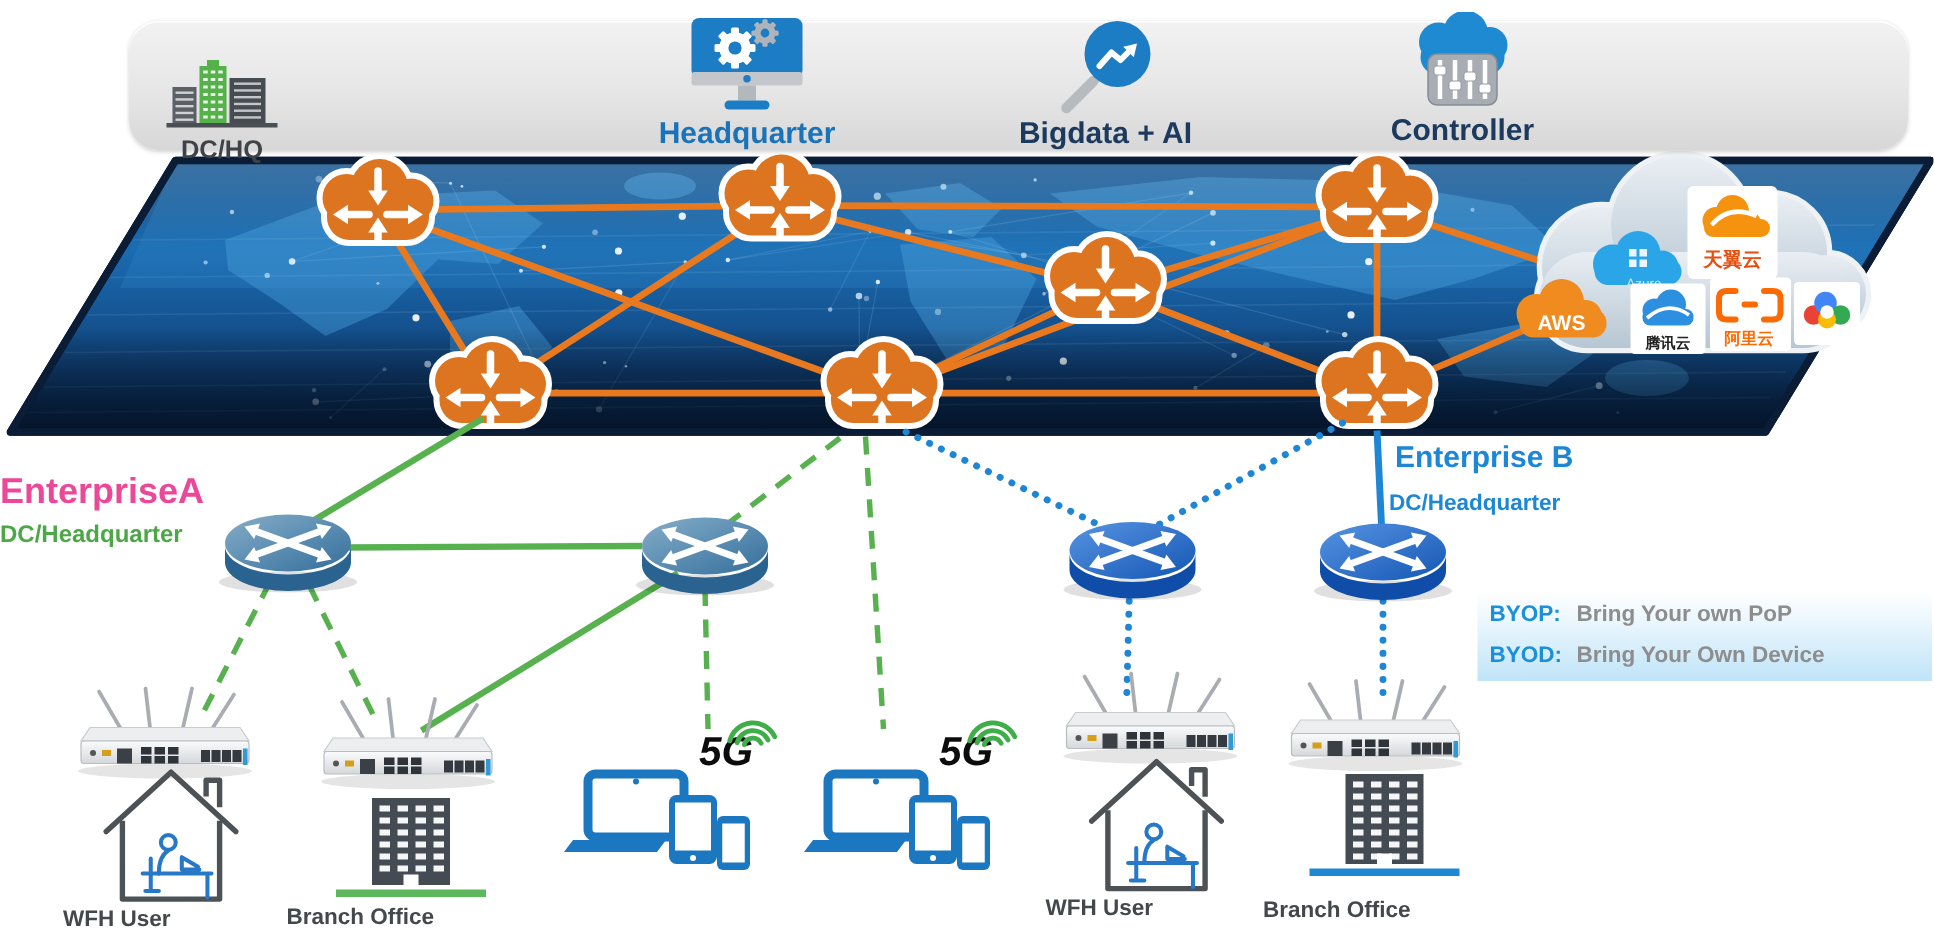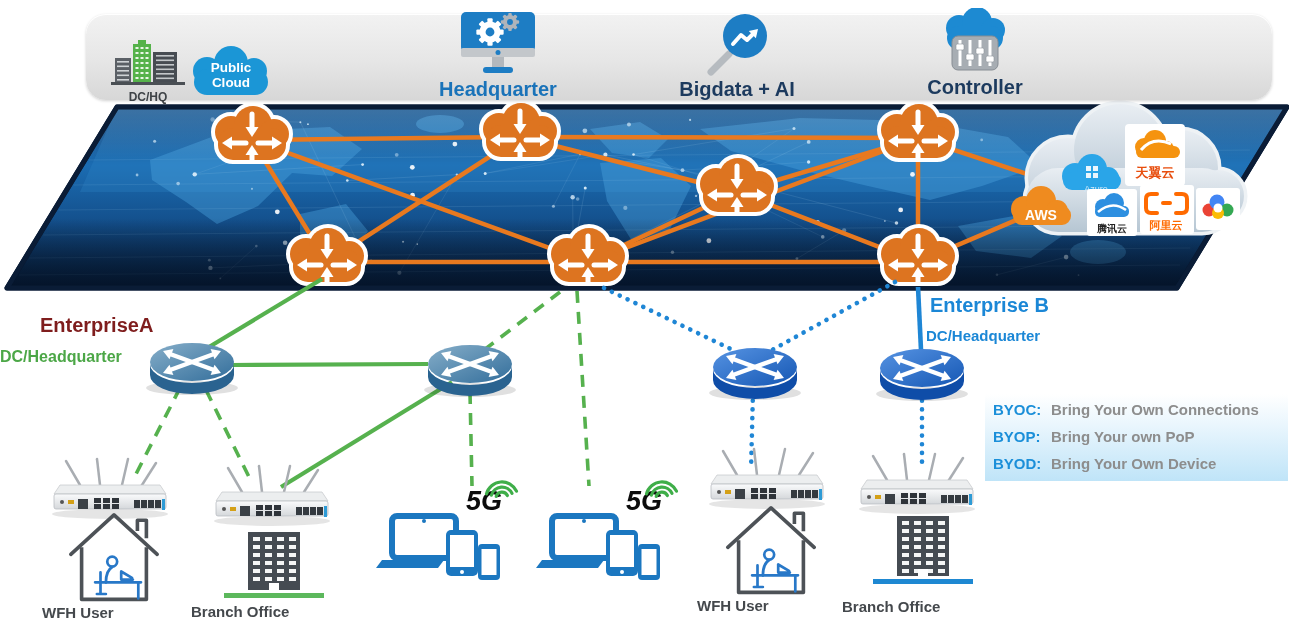--- a/index.html
+++ b/index.html
@@ -5,21 +5,21 @@
   html,body{margin:0;padding:0;background:#fff;}
   .canvas{position:relative;width:1289px;height:631px;background:#fff;overflow:hidden;
           font-family:"Liberation Sans",sans-serif;}
   #scene{position:absolute;left:0;top:0;z-index:1;}
   #titlebar{position:absolute;left:86px;top:14px;width:1186px;height:86px;border-radius:20px;
             background:linear-gradient(180deg,#f2f2f2 0%,#e6e6e6 55%,#d7d7d7 100%);
             box-shadow:inset 0 1px 0 #ffffff,0 1px 3px rgba(0,0,0,.18);z-index:6;}
   .bar-item{position:absolute;display:flex;flex-direction:column;align-items:center;width:150px;}
   .bar-label{font-weight:bold;margin-top:2px;white-space:nowrap;}
   .lbl{position:absolute;font-weight:bold;z-index:5;text-align:left;}
-  #entA-name{left:0;top:314px;width:132px;font-size:20px;color:#7f1d1d;padding-left:40px;}
+  #entA-name{left:0;top:314px;width:132px;font-size:24px;color:#ec4899;}
   #entA-site{left:0;top:348px;width:140px;font-size:16px;color:#4ca747;}
   #entB-name{left:930px;top:294px;width:140px;font-size:20px;color:#1b87d6;}
   #entB-site{left:926px;top:327px;width:132px;font-size:15px;color:#1b87d6;}
   #legend{position:absolute;left:985px;top:394px;width:303px;z-index:5;
           background:linear-gradient(180deg,#ffffff 0%,#eaf6fd 35%,#bfe4f8 100%);padding:2px 0 4px 0;}
   .legend-row{display:flex;align-items:center;height:27px;padding:0 8px;font-size:15px;font-weight:bold;white-space:nowrap;}
   .legend-term{color:#1b8fd9;width:58px;flex:none;}
   .legend-desc{color:#8d8d8d;}
   .site-lbl{position:absolute;z-index:5;font-weight:bold;font-size:15px;color:#44484c;width:150px;}
 </style>
@@ -690,31 +690,21 @@
           <rect x="31.5" y="47" width="3" height="2" fill="#eaf6e7"></rect>
           <rect x="36.5" y="47" width="3" height="2" fill="#eaf6e7"></rect>
           <rect x="44" y="22" width="24" height="30" fill="#474c52"></rect>
           <rect x="47" y="25" width="18" height="1.6" fill="#c3c7ca"></rect>
           <rect x="47" y="29.5" width="18" height="1.6" fill="#c3c7ca"></rect>
           <rect x="47" y="34" width="18" height="1.6" fill="#c3c7ca"></rect>
           <rect x="47" y="38.5" width="18" height="1.6" fill="#c3c7ca"></rect>
           <rect x="47" y="43" width="18" height="1.6" fill="#c3c7ca"></rect>
           <rect x="47" y="47.5" width="18" height="1.6" fill="#c3c7ca"></rect>
         </svg>
-        <div class="bar-label" style="font-size: 12px; color: rgb(63, 67, 71); text-align: center;">DC/HQ</div>
-      </div>
-      <div class="bar-item" style="left: 70px; top: 30px;">
-        <svg width="96" height="60" viewBox="-48 -30 96 60">
-          <circle cx="-24" cy="-3" r="14" fill="#1b96d6"></circle>
-          <circle cx="0" cy="-11" r="17" fill="#1b96d6"></circle>
-          <circle cx="23" cy="-3" r="13" fill="#1b96d6"></circle>
-          <rect x="-37" y="-5" width="74" height="26" rx="13" fill="#1b96d6"></rect>
-          <text x="0" y="-2" text-anchor="middle" font-size="13.5" font-weight="bold" fill="#fff" font-family="Liberation Sans,sans-serif">Public</text>
-          <text x="0" y="13" text-anchor="middle" font-size="13.5" font-weight="bold" fill="#fff" font-family="Liberation Sans,sans-serif">Cloud</text>
-        </svg>
+        <div class="bar-label" style="font-size: 17px; color: rgb(63, 67, 71); text-align: center;">DC/HQ</div>
       </div>
       <div class="bar-item" style="left: 337px; top: -4px;">
         <svg width="80" height="66" viewBox="-40 -30 80 66">
           <rect x="-37" y="-28" width="74" height="40" rx="5" fill="#1d7dc4"></rect>
           <rect x="10.25" y="-27.1" width="3.5" height="3.8500000000000005" rx="1" transform="rotate(0 12 -18)" fill="#aeb4ba"></rect>
           <rect x="10.25" y="-27.1" width="3.5" height="3.8500000000000005" rx="1" transform="rotate(45 12 -18)" fill="#aeb4ba"></rect>
           <rect x="10.25" y="-27.1" width="3.5" height="3.8500000000000005" rx="1" transform="rotate(90 12 -18)" fill="#aeb4ba"></rect>
           <rect x="10.25" y="-27.1" width="3.5" height="3.8500000000000005" rx="1" transform="rotate(135 12 -18)" fill="#aeb4ba"></rect>
           <rect x="10.25" y="-27.1" width="3.5" height="3.8500000000000005" rx="1" transform="rotate(180 12 -18)" fill="#aeb4ba"></rect>
           <rect x="10.25" y="-27.1" width="3.5" height="3.8500000000000005" rx="1" transform="rotate(225 12 -18)" fill="#aeb4ba"></rect>
@@ -766,24 +756,20 @@
         </svg>
         <div class="bar-label" style="font-size: 20px; color: rgb(28, 58, 94);">Controller</div>
       </div>
     </div>
   <div class="lbl" id="entA-name">EnterpriseA</div>
   <div class="lbl" id="entA-site">DC/Headquarter</div>
   <div class="lbl" id="entB-name">Enterprise B</div>
   <div class="lbl" id="entB-site">DC/Headquarter</div>
   <div id="legend">
       <div class="legend-row">
-        <span class="legend-term">BYOC:</span>
-        <span class="legend-desc">Bring Your Own Connections</span>
-      </div>
-      <div class="legend-row">
         <span class="legend-term">BYOP:</span>
         <span class="legend-desc">Bring Your own PoP</span>
       </div>
       <div class="legend-row">
         <span class="legend-term">BYOD:</span>
         <span class="legend-desc">Bring Your Own Device</span>
       </div>
     </div>
   <div id="labels">
       <div class="site-lbl" style="left: 42px; top: 604px;">WFH User</div>

